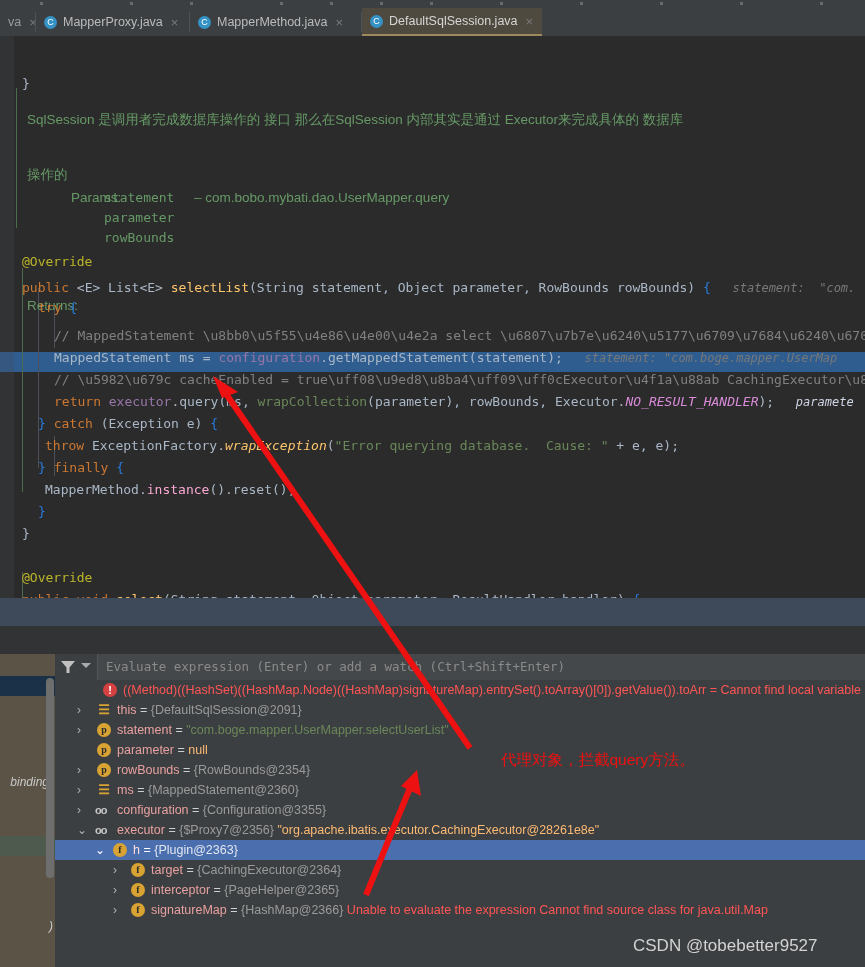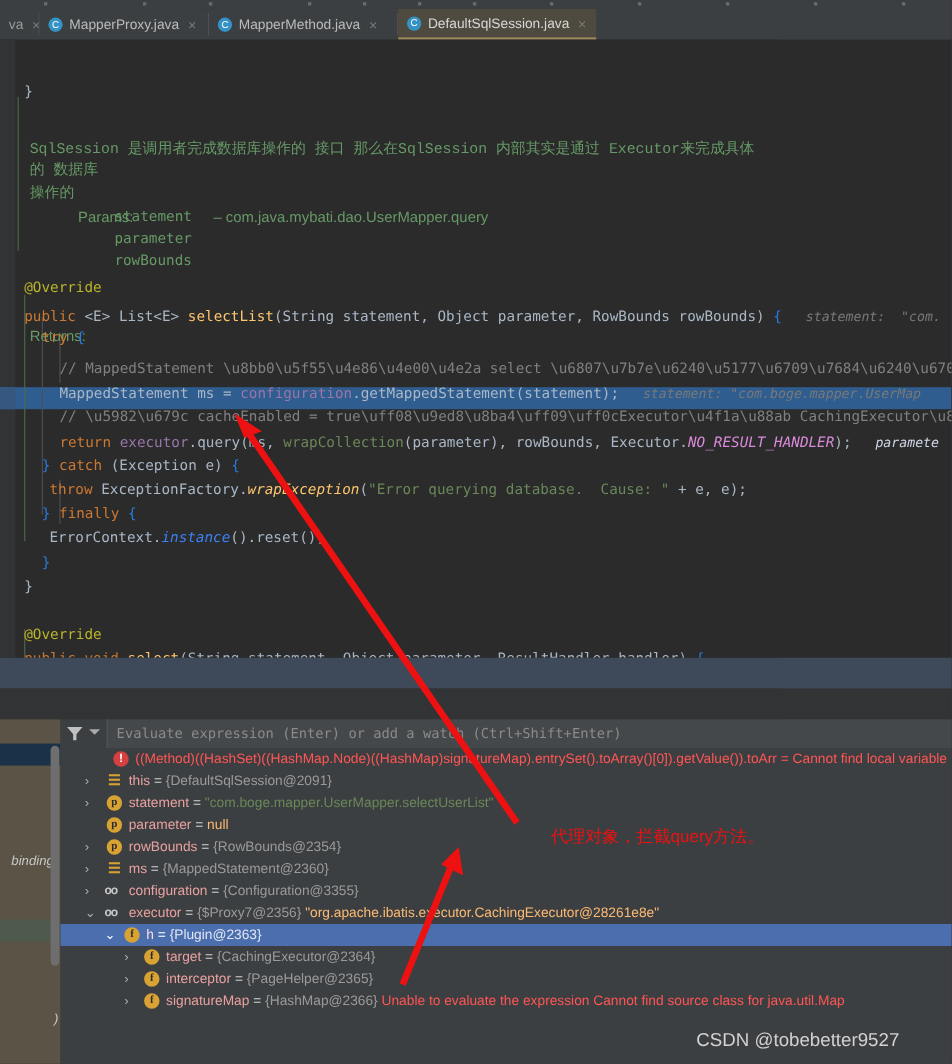--- a/index.html
+++ b/index.html
@@ -170,34 +170,34 @@
     <div class="hiline-gutter" style="top:316px;"></div>
 
     <div class="greenguide" style="left:16px;top:52px;height:140px;"></div>
     <div class="greenguide" style="left:22px;top:232px;height:224px;"></div>
     <div class="guideline" style="left:38px;top:252px;height:180px;"></div>
     <div class="guideline" style="left:38px;top:336px;height:0px;"></div>
     <div class="guideline" style="left:54px;top:272px;height:40px;"></div>
     <div class="guideline" style="left:54px;top:400px;height:40px;"></div>
     <div class="greenguide" style="left:22px;top:536px;height:54px;"></div>
 
-    <div class="doctext" style="top:91px;width:660px;white-space:normal;font-family:Liberation Mono, monospace;">
+    <div class="doctext" style="top:74px;width:660px;white-space:normal;">
       <span>SqlSession 是调用者完成数据库操作的 接口 那么在SqlSession 内部其实是通过 Executor来完成具体的 数据库</span>
     </div>
     <div class="doctext" style="top:129px;">
       <span>操作的</span>
     </div>
     <div class="doctext" style="top:152px;margin-left:44px;">
       <span>Params:</span>
     </div>
     <div class="doctext" style="top:152px;left:104px;font-family:'DejaVu Sans Mono',monospace;font-size:13px;">
       <span>statement</span>
     </div>
     <div class="doctext" style="top:152px;left:194px;">
-      <span>– com.java.mybati.dao.UserMapper.query</span>
+      <span>– com.bobo.mybati.dao.UserMapper.query</span>
     </div>
     <div class="doctext" style="top:172px;left:104px;font-family:'DejaVu Sans Mono',monospace;font-size:13px;">
       <span>parameter</span>
     </div>
     <div class="doctext" style="top:192px;left:104px;font-family:'DejaVu Sans Mono',monospace;font-size:13px;">
       <span>rowBounds</span>
     </div>
     <div class="doctext" style="top:222px;margin-top:38px;">
       <span>Returns:</span>
     </div>
@@ -220,21 +220,21 @@
       <div class="ln" style="top:334px;left:54px;"><span class="cmt">// \u5982\u679c cacheEnabled = true\uff08\u9ed8\u8ba4\uff09\uff0cExecutor\u4f1a\u88ab CachingExecutor\u88c5\u9970  wrapCollection(parameter) \u5bf9\u53c2\u6570\u8fdb\u884c\u5904</span></div>
 
       <div class="ln" style="top:356px;left:54px;"><span class="kw">return</span><span> </span><span class="fld">executor</span><span>.query</span><span class="brace">(</span><span>ms</span><span class="brace">,</span><span> </span><span class="green">wrapCollection</span><span class="brace">(</span><span>parameter</span><span class="brace">),</span><span> rowBounds</span><span class="brace">,</span><span> Executor.</span><span style="color:#d98ad9;font-style:italic;">NO_RESULT_HANDLER</span><span class="brace">);</span><span class="hintb">   paramete</span></div>
 
       <div class="ln" style="top:378px;left:38px;"><span class="blue">}</span><span> </span><span class="kw">catch</span><span> </span><span class="brace">(</span><span>Exception e</span><span class="brace">)</span><span> </span><span class="blue">{</span></div>
 
       <div class="ln" style="top:400px;left:45px;"><span class="kw">throw</span><span> ExceptionFactory.</span><span style="color:#ffc66d;font-style:italic;">wrapException</span><span class="brace">(</span><span class="str">"Error querying database.  Cause: "</span><span> + e</span><span class="brace">,</span><span> e</span><span class="brace">);</span></div>
 
       <div class="ln" style="top:422px;left:38px;"><span class="blue">}</span><span> </span><span class="kw">finally</span><span> </span><span class="blue">{</span></div>
 
-      <div class="ln" style="top:444px;left:45px;"><span>ErrorContext.</span><span style="color:#3b82f6;font-style:italic;">instance</span><span class="brace">()</span><span>.reset</span><span class="brace">();</span></div>
+      <div class="ln" style="top:444px;left:45px;"><span>MapperMethod.</span><span style="color:#f9a8d4;">instance</span><span class="brace">()</span><span>.reset</span><span class="brace">();</span></div>
 
       <div class="ln" style="top:466px;left:38px;"><span class="blue">}</span></div>
 
       <div class="ln" style="top:488px;left:22px;"><span class="brace">}</span></div>
 
       <div class="ln" style="top:532px;left:22px;"><span class="anno">@Override</span></div>
 
       <div class="ln" style="top:554px;left:22px;"><span class="kw">public</span><span> </span><span class="kw">void</span><span> </span><span class="mth">select</span><span class="brace">(</span><span>String statement</span><span class="brace">,</span><span> Object parameter</span><span class="brace">,</span><span> ResultHandler handler</span><span class="brace">)</span><span> </span><span class="blue">{</span></div>
 
       

